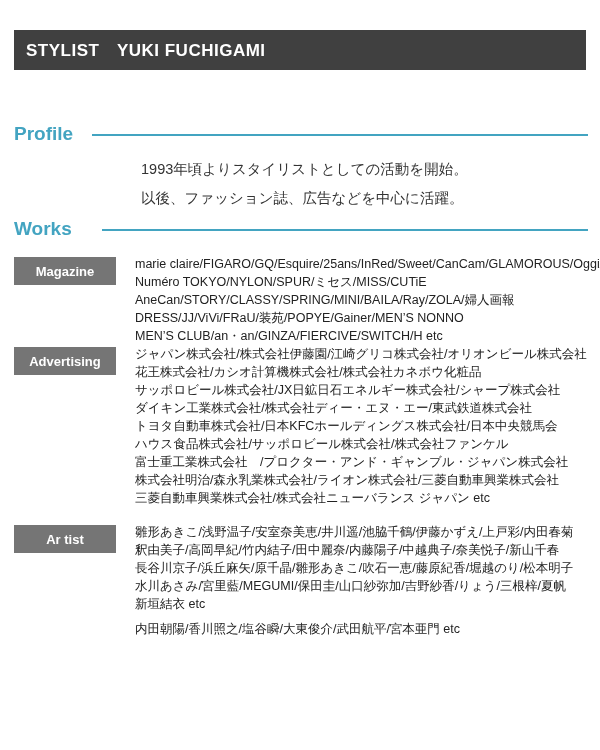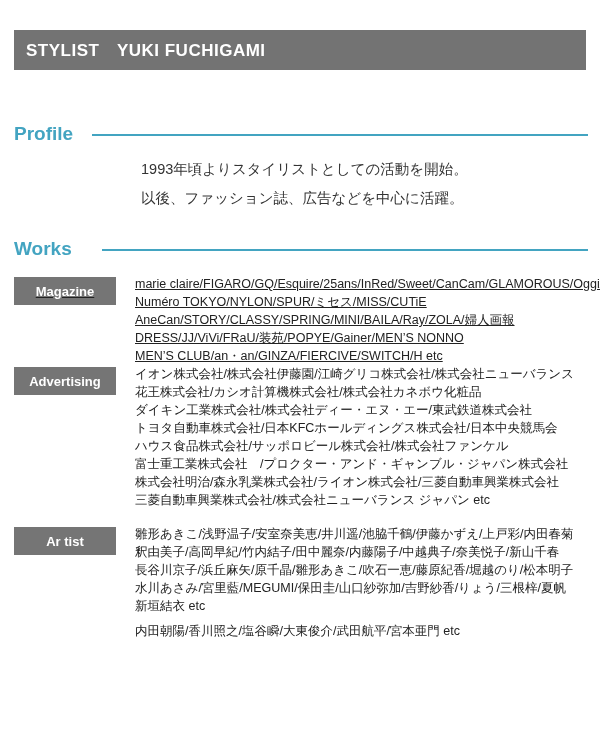--- a/index.html
+++ b/index.html
@@ -9,42 +9,42 @@
     height: 750px;
     background: #ffffff;
     font-family: "Liberation Sans", "DejaVu Sans", sans-serif;
     color: #222222;
     overflow: hidden;
   }
   
   .header-bar {
     margin: 30px 14px 0 14px;
     height: 40px;
-    background: #737373;
+    background: #404040;
     display: flex;
     align-items: center;
     padding-left: 12px;
     box-sizing: border-box;
   }
   .header-bar h1 {
     margin: 0;
     font-size: 17px;
     font-weight: bold;
     color: #ffffff;
     letter-spacing: 0.5px;
     white-space: pre;
   }
   
   .section-heading {
     display: flex;
     align-items: center;
     margin: 0 12px 0 14px;
   }
   .section-heading.profile { margin-top: 53px; gap: 10px; }
-  .section-heading.works   { margin-top: 28px; gap: 21px; }
+  .section-heading.works   { margin-top: 8px; gap: 21px; }
   .heading-text {
     font-size: 19px;
     font-weight: bold;
     color: #43a4c1;
     line-height: 22px;
     white-space: nowrap;
   }
   .heading-rule {
     flex: 1;
     height: 2px;
@@ -59,21 +59,21 @@
     font-size: 14.5px;
     line-height: 23px;
     color: #333333;
   }
   
   .works-row {
     display: flex;
     align-items: flex-start;
     margin: 0 12px 0 14px;
   }
-  .works-row.magazine    { margin-top: 15px; text-decoration: underline; }
+  .works-row.magazine    { margin-top: 15px; }
   .works-row.advertising { }
   .works-row.artist      { margin-top: 16px; }
   .works-label {
     width: 102px;
     height: 28px;
     margin-top: 2px;
     background: #757575;
     color: #ffffff;
     font-size: 13px;
     font-weight: bold;
@@ -124,22 +124,23 @@
       <p>Numéro TOKYO/NYLON/SPUR/ミセス/MISS/CUTiE</p>
       <p>AneCan/STORY/CLASSY/SPRING/MINI/BAILA/Ray/ZOLA/婦人画報</p>
       <p>DRESS/JJ/ViVi/FRaU/装苑/POPYE/Gainer/MEN’S NONNO</p>
       <p>MEN’S CLUB/an・an/GINZA/FIERCIVE/SWITCH/H etc</p>
     </div>
   </div>
 
   <div class="works-row advertising">
     <div class="works-label">Advertising</div>
     <div class="works-text">
-      <p>イオン株式会社/株式会社伊藤園/江崎グリコ株式会社/株式会社ニューバランス</p>
+      <p>ジャパン株式会社/株式会社伊藤園/江崎グリコ株式会社/オリオンビール株式会社</p>
       <p>花王株式会社/カシオ計算機株式会社/株式会社カネボウ化粧品</p>
+      <p>サッポロビール株式会社/JX日鉱日石エネルギー株式会社/シャープ株式会社</p>
       <p>ダイキン工業株式会社/株式会社ディー・エヌ・エー/東武鉄道株式会社</p>
       <p>トヨタ自動車株式会社/日本KFCホールディングス株式会社/日本中央競馬会</p>
       <p>ハウス食品株式会社/サッポロビール株式会社/株式会社ファンケル</p>
       <p>富士重工業株式会社　/プロクター・アンド・ギャンブル・ジャパン株式会社</p>
       <p>株式会社明治/森永乳業株式会社/ライオン株式会社/三菱自動車興業株式会社</p>
       <p>三菱自動車興業株式会社/株式会社ニューバランス ジャパン etc</p>
     </div>
   </div>
 
   <div class="works-row artist">

